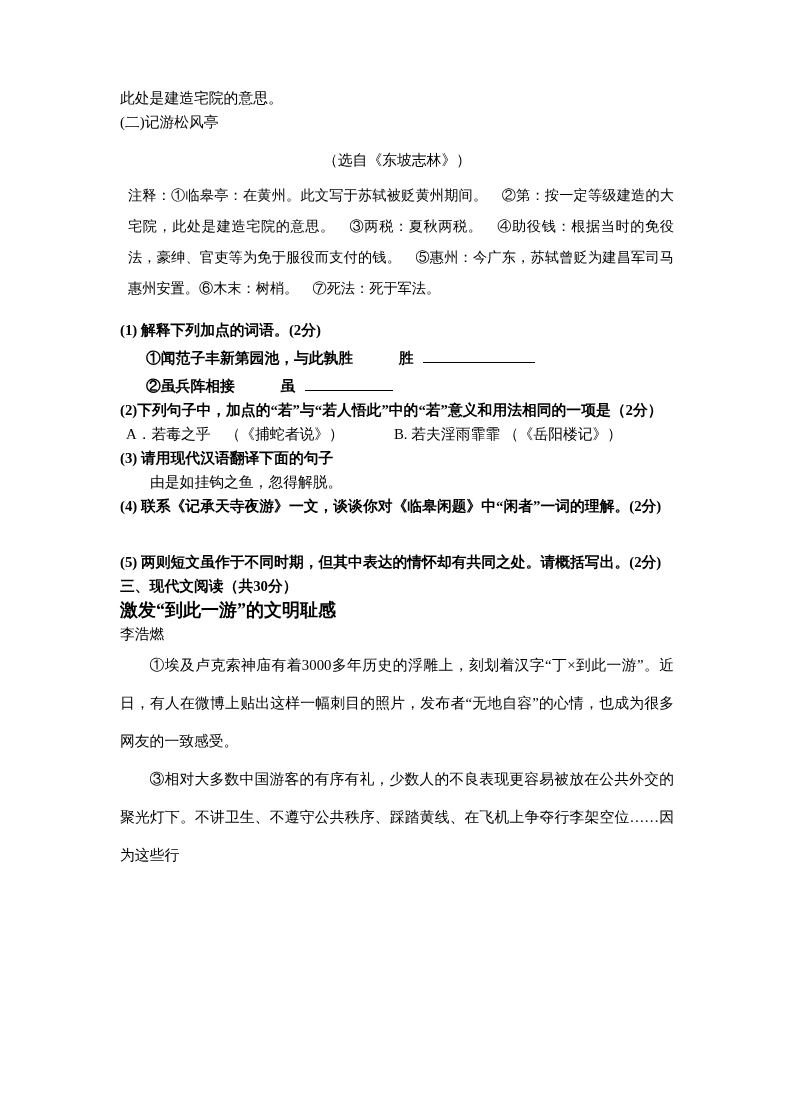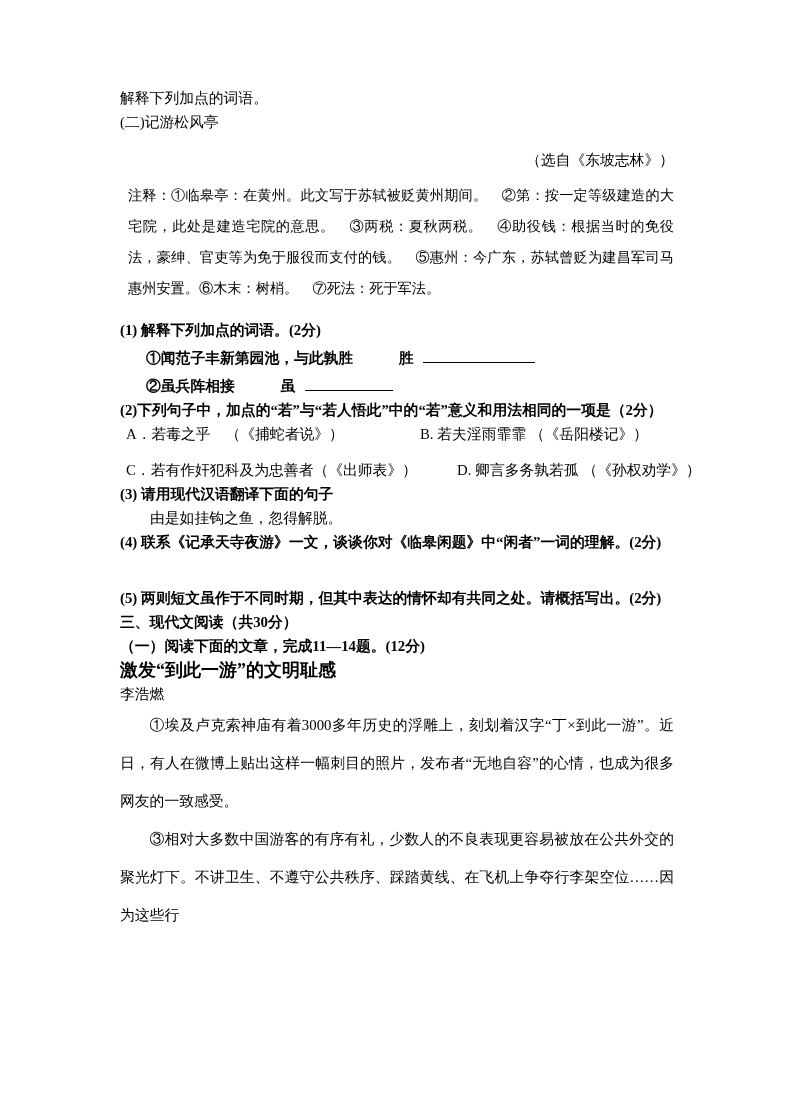--- a/index.html
+++ b/index.html
@@ -12,21 +12,21 @@
     overflow: hidden;
   }
   .page {
     width: 790px;
     height: 1119px;
     padding: 86px 116px 0 120px;
     background: #ffffff;
   }
   .t { line-height: 24px; }
   .center { text-align: left; }
-  .right { text-align: right; }
+  .right { text-align: center; }
   .bold { font-weight: bold; }
   .justify { text-align: justify; }
 
   .passage-body { line-height: 27px; text-align: justify; text-indent: 2em; }
   .source { margin-top: 14px; }
   .notes {
     margin-top: 8px;
     padding-left: 8px;
     font-size: 14.2px;
     line-height: 31px;
@@ -40,38 +40,38 @@
     border-bottom: 1px solid #000;
     height: 14px;
     vertical-align: baseline;
     margin-left: 6px;
   }
   .blank-long { width: 112px; }
   .blank-short { width: 88px; }
   .mt4 { margin-top: 0; }
   .mt12 { margin-top: 12px; }
   .bigap { margin-top: 32px; }
-  .optrow { display: flex; padding-left: 6px; gap: 26px; }
+  .optrow { display: flex; padding-left: 6px; }
   .optrow .cell1 { flex: none; min-width: 268px; padding-right: 14px; white-space: nowrap; }
   .optrow .cell2 { flex: none; white-space: nowrap; }
   .sentence { padding-left: 30px; }
   .nowrap { white-space: nowrap; }
   .essay-title { font-size: 18px; }
   .modern {
     line-height: 38px;
     text-align: justify;
     text-indent: 2em;
   }
 </style>
 </head>
 <body>
 
 <div class="page">
 
-  <p class="t">解释下列加点的词语。</p>
+  <p class="t">此处是建造宅院的意思。</p>
 
   <p class="t center">(二)记游松风亭</p>
 
 
   <p class="t right source">（选自《东坡志林》）</p>
 
   <p class="notes">注释：①临皋亭：在黄州。此文写于苏轼被贬黄州期间。　②第：按一定等级建造的大宅院，此处是建造宅院的意思。　③两税：夏秋两税。　④助役钱：根据当时的免役法，豪绅、官吏等为免于服役而支付的钱。　⑤惠州：今广东，苏轼曾贬为建昌军司马惠州安置。⑥木末：树梢。　⑦死法：死于军法。</p>
 
   <p class="t bold q1stem">(1) 解释下列加点的词语。(2分)</p>
 
@@ -87,36 +87,31 @@
     <span class="blank blank-short"></span>
   </p>
 
   <p class="t bold justify mt4">(2)下列句子中，加点的“若”与“若人悟此”中的“若”意义和用法相同的一项是（2分）</p>
 
   <div class="t optrow mt4">
     <span class="cell1">A．若毒之乎　（《捕蛇者说》）</span>
     <span class="cell2">B. 若夫淫雨霏霏 （《岳阳楼记》）</span>
   </div>
 
-  <div class="t optrow mt12">
-    <span class="cell1">C．若有作奸犯科及为忠善者（《出师表》）</span>
-    <span class="cell2">D. 卿言多务孰若孤 （《孙权劝学》）</span>
-  </div>
 
   <p class="t bold mt4">(3) 请用现代汉语翻译下面的句子</p>
 
   <p class="t sentence mt4">由是如挂钩之鱼，忽得解脱。</p>
 
   <p class="t bold mt4 nowrap">(4) 联系《记承天寺夜游》一文，谈谈你对《临皋闲题》中“闲者”一词的理解。(2分)</p>
 
   <p class="t bold bigap">(5) 两则短文虽作于不同时期，但其中表达的情怀却有共同之处。请概括写出。(2分)</p>
 
   <p class="t bold">三、现代文阅读（共30分）</p>
 
-  <p class="t bold">（一）阅读下面的文章，完成11—14题。(12分)</p>
 
   <p class="t bold center essay-title">激发“到此一游”的文明耻感</p>
 
   <p class="t center">李浩燃</p>
 
   <p class="modern">①埃及卢克索神庙有着3000多年历史的浮雕上，刻划着汉字“丁×到此一游”。近日，有人在微博上贴出这样一幅刺目的照片，发布者“无地自容”的心情，也成为很多网友的一致感受。</p>
 
 
   <p class="modern">③相对大多数中国游客的有序有礼，少数人的不良表现更容易被放在公共外交的聚光灯下。不讲卫生、不遵守公共秩序、踩踏黄线、在飞机上争夺行李架空位……因为这些行</p>
 

